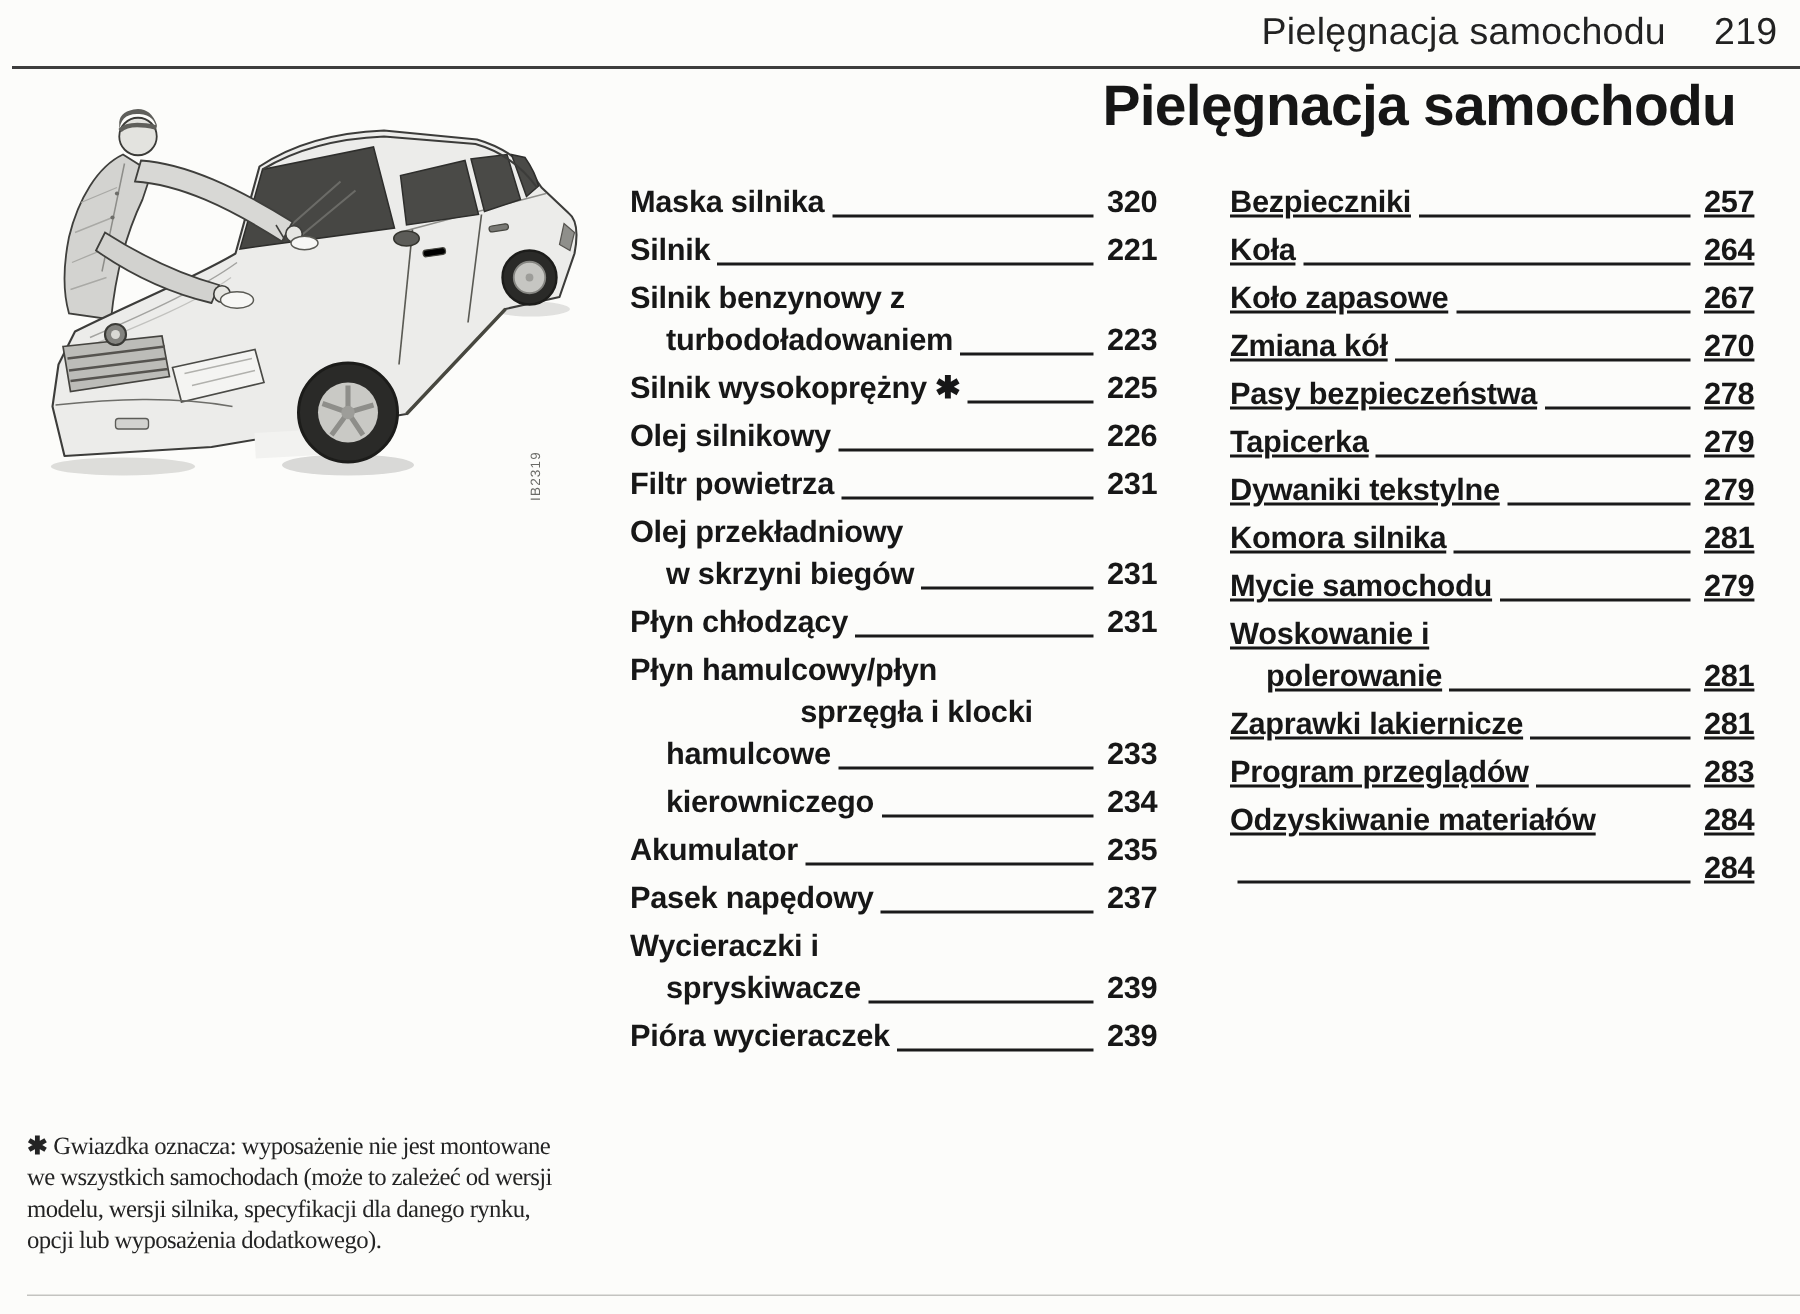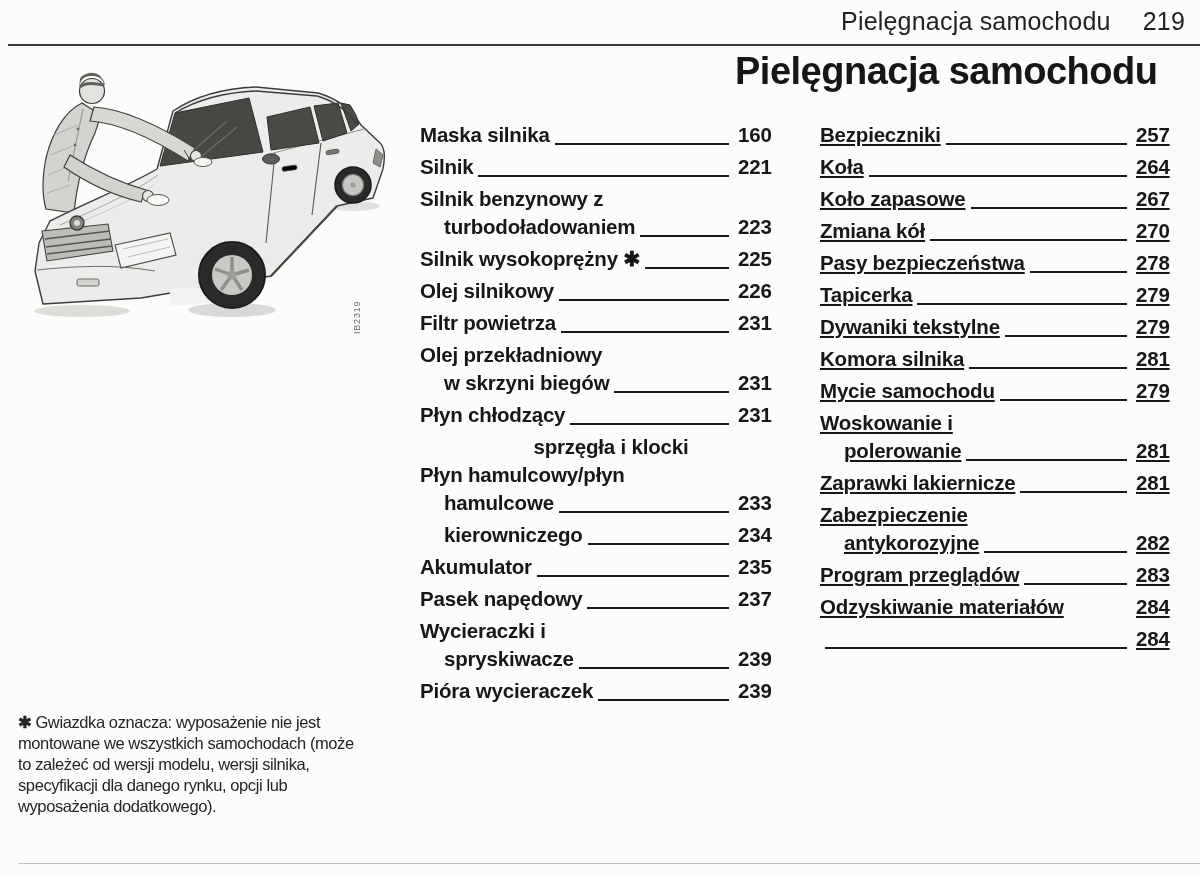--- a/index.html
+++ b/index.html
@@ -58,23 +58,23 @@
   .leader {
     flex:1 1 auto; min-width:18px; height:0;
     border-bottom:2px solid #1a1a1a;
     align-self:flex-end; margin:0 9px 4px 5px;
   }
   .leader.no-rule { border-bottom:none; min-width:6px; }
   .toc-page { flex:0 0 40px; text-align:left; white-space:nowrap; }
 
   
   .footnote {
-    position:absolute; left:18px; top:712px; width:352px;
+    position:absolute; left:18px; top:753px; width:352px;
     font-size:16.5px; font-weight:400; line-height:21px;
-    color:#242424; letter-spacing:-0.4px;
+    color:#242424; letter-spacing:-0.4px;font-family:Liberation Serif, serif;
   }
   .footnote .fn-symbol { font-weight:700; margin-right:4px; }
 
   
   .bottom-scan-line {
     position:absolute; top:863px; left:18px; right:0;
     height:1px; background:#c3c3c0;
   }
 </style>
 </head>
@@ -174,21 +174,21 @@
     </g>
   </svg>
 </div>
 <div class="illu-code">IB2319</div>
 
 <div id="toc-left" class="toc-col">
     <div class="toc-entry">
       <div class="toc-line">
         <span class="toc-label">Maska silnika</span>
         <span class="leader"></span>
-        <span class="toc-page">160</span>
+        <span class="toc-page">320</span>
       </div>
     </div>
     <div class="toc-entry">
       <div class="toc-line">
         <span class="toc-label">Silnik</span>
         <span class="leader"></span>
         <span class="toc-page">221</span>
       </div>
     </div>
     <div class="toc-entry">
@@ -233,25 +233,25 @@
       </div>
     </div>
     <div class="toc-entry">
       <div class="toc-line">
         <span class="toc-label">Płyn chłodzący</span>
         <span class="leader"></span>
         <span class="toc-page">231</span>
       </div>
     </div>
     <div class="toc-entry">
+      <div class="toc-line">
+        <span class="toc-label">Płyn hamulcowy/płyn</span>
+      </div>
       <div class="toc-line cont">
         <span class="toc-label">sprzęgła i klocki</span>
-      </div>
-      <div class="toc-line">
-        <span class="toc-label">Płyn hamulcowy/płyn</span>
       </div>
       <div class="toc-line cont">
         <span class="toc-label">hamulcowe</span>
         <span class="leader"></span>
         <span class="toc-page">233</span>
       </div>
     </div>
     <div class="toc-entry">
       <div class="toc-line cont">
         <span class="toc-label">kierowniczego</span>
@@ -363,30 +363,20 @@
         <span class="toc-label">polerowanie</span>
         <span class="leader"></span>
         <span class="toc-page">281</span>
       </div>
     </div>
     <div class="toc-entry">
       <div class="toc-line">
         <span class="toc-label">Zaprawki lakiernicze</span>
         <span class="leader"></span>
         <span class="toc-page">281</span>
-      </div>
-    </div>
-    <div class="toc-entry">
-      <div class="toc-line">
-        <span class="toc-label">Zabezpieczenie</span>
-      </div>
-      <div class="toc-line cont">
-        <span class="toc-label">antykorozyjne</span>
-        <span class="leader"></span>
-        <span class="toc-page">282</span>
       </div>
     </div>
     <div class="toc-entry">
       <div class="toc-line">
         <span class="toc-label">Program przeglądów</span>
         <span class="leader"></span>
         <span class="toc-page">283</span>
       </div>
     </div>
     <div class="toc-entry">

